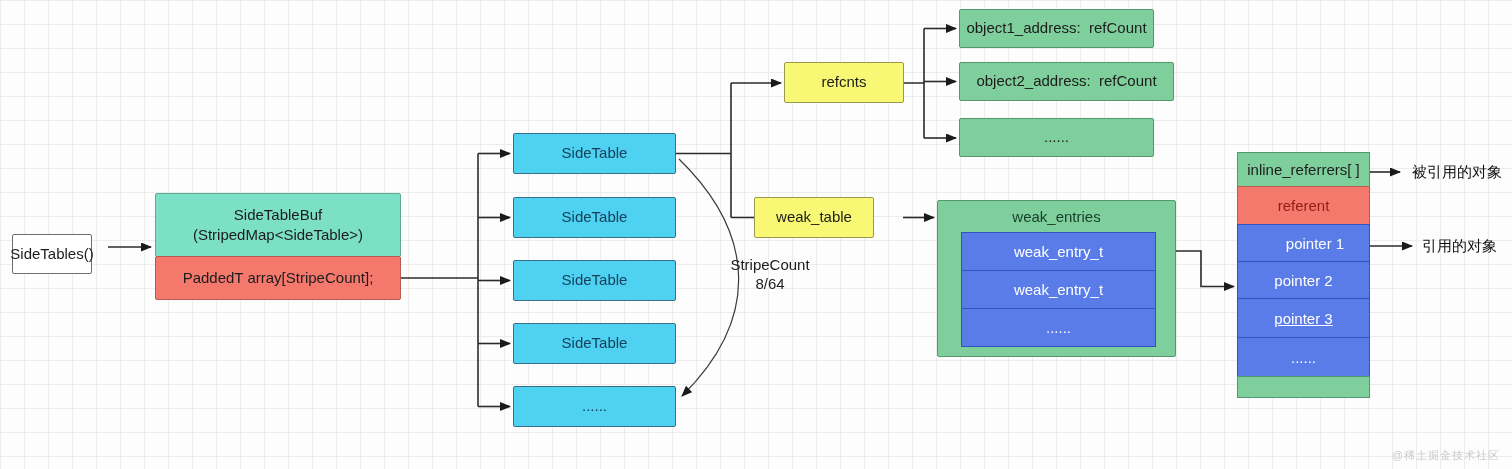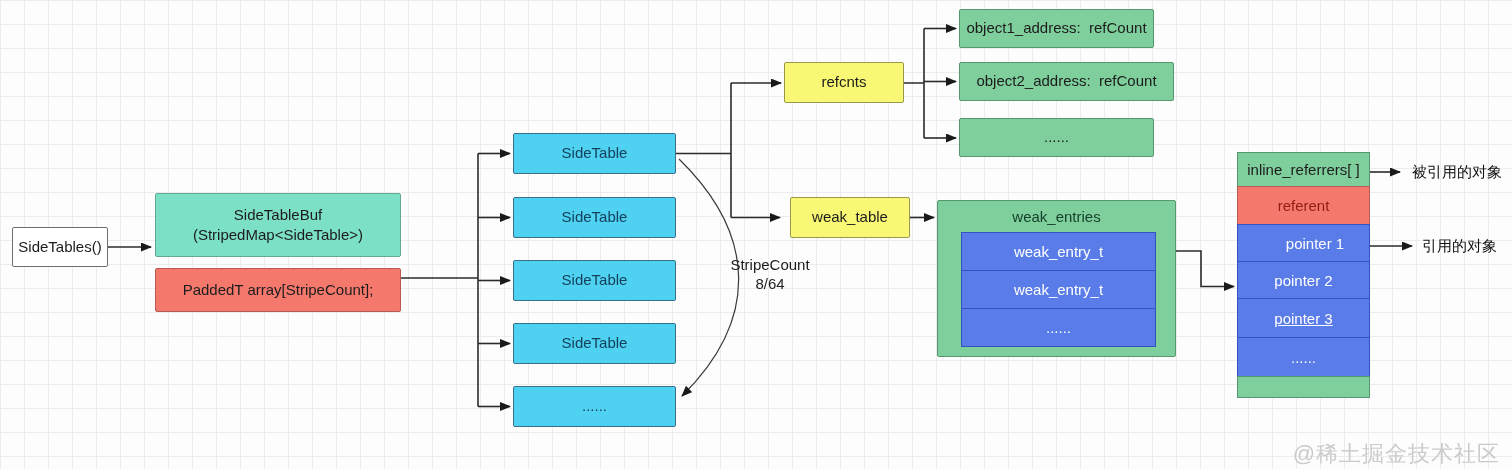--- a/index.html
+++ b/index.html
@@ -22,21 +22,21 @@
     position:absolute;
     display:flex;flex-direction:column;align-items:center;justify-content:center;
     box-sizing:border-box;
     font-size:15px;color:#1c1c1c;
     border:1px solid #5a5a5a;border-radius:2px;
     text-align:center;line-height:1.35;
     white-space:pre;
   }
   .white-box{background:#ffffff;border-color:#6f6f6f;}
   .mint{background:#7ce0c6;border-color:#63a795;}
-  .salmon{background:#f5786d;border-color:#b85a51;margin-top:12px;}
+  .salmon{background:#f5786d;border-color:#b85a51;}
   .cyan{background:#4fd2f2;border-color:#35718a;color:#14415c;}
   .yellow{background:#f8f874;border-color:#99994e;}
   .green{background:#7fcf9d;border-color:#55986f;}
   .blue{background:#5a7ce8;border-color:#3352c0;color:#ffffff;}
   .container-green{
     position:absolute;box-sizing:border-box;
     background:#7fcf9d;border:1px solid #55986f;border-radius:2px;
   }
   .container-title{
     height:30px;display:flex;align-items:center;justify-content:center;
@@ -51,22 +51,22 @@
   .stack-row.green{border-color:#55986f;}
   .stack-row.salmon{border-color:#b85a51;color:#8f1d15;}
   .note{
     position:absolute;text-align:center;
     font-size:15px;color:#1c1c1c;line-height:19px;
   }
   .annotation{
     position:absolute;font-size:15px;color:#111111;white-space:nowrap;
   }
   .watermark{
-    position:absolute;right:12px;bottom:0;
-    font-size:22px;color:#cbcbcb;letter-spacing:1px;
+    position:absolute;right:12px;bottom:6px;
+    font-size:11px;color:#cbcbcb;letter-spacing:1px;
   }
 </style>
 </head>
 <body>
 
 <div class="canvas">
 
   <svg class="wires" viewBox="0 0 1512 469" xmlns="http://www.w3.org/2000/svg">
     <defs>
       <marker id="ah" markerWidth="11" markerHeight="9" refX="10" refY="4.5" orient="auto" markerUnits="userSpaceOnUse">
@@ -99,21 +99,21 @@
       <path d="M1155,251 L1201,251 L1201,286.5 L1234,286.5" marker-end="url(#ah)"></path>
 
       <path d="M1370,172 L1400,172" marker-end="url(#ah)"></path>
 
       <path d="M1370,246 L1412,246" marker-end="url(#ah)"></path>
     </g>
 
     <path d="M679,159 C757,235 759,320 682,396" stroke="#3a3a3a" stroke-width="1.2" fill="none" marker-end="url(#ah)"></path>
   </svg>
 
-  <div class="node white-box" style="left:12px;top:227px;width:96px;height:40px;">SideTables()</div>
+  <div class="node white-box" style="left:12px;top:234px;width:80px;height:40px;">SideTables()</div>
 
   <div class="node mint" style="left:155px;top:193px;width:246px;height:64px;">
     <span>SideTableBuf</span>
     <span>(StripedMap&lt;SideTable&gt;)</span>
   </div>
   <div class="node salmon" style="left:155px;top:256px;width:246px;height:44px;">PaddedT array[StripeCount];</div>
 
   <div class="node cyan" style="left:513px;top:133px;width:163px;height:41px;">SideTable</div>
   <div class="node cyan" style="left:513px;top:197px;width:163px;height:41px;">SideTable</div>
   <div class="node cyan" style="left:513px;top:260px;width:163px;height:41px;">SideTable</div>
@@ -124,21 +124,21 @@
     <div>StripeCount</div>
     <div>8/64</div>
   </div>
 
   <div class="node yellow" style="left:784px;top:62px;width:120px;height:41px;">refcnts</div>
 
   <div class="node green" style="left:959px;top:9px;width:195px;height:39px;">object1_address:  refCount</div>
   <div class="node green" style="left:959px;top:62px;width:215px;height:39px;">object2_address:  refCount</div>
   <div class="node green" style="left:959px;top:118px;width:195px;height:39px;">......</div>
 
-  <div class="node yellow" style="left:790px;top:197px;width:120px;height:41px;">weak_table</div>
+  <div class="node yellow" style="left:754px;top:197px;width:120px;height:41px;">weak_table</div>
 
   <div class="container-green" style="left:937px;top:200px;width:239px;height:157px;">
     <div class="container-title">weak_entries</div>
     <div style="position:absolute;left:23px;top:32px;width:195px;">
       <div class="stack-row blue" style="height:39px;">weak_entry_t</div>
       <div class="stack-row blue" style="height:39px;">weak_entry_t</div>
       <div class="stack-row blue" style="height:39px;">......</div>
     </div>
   </div>
 

